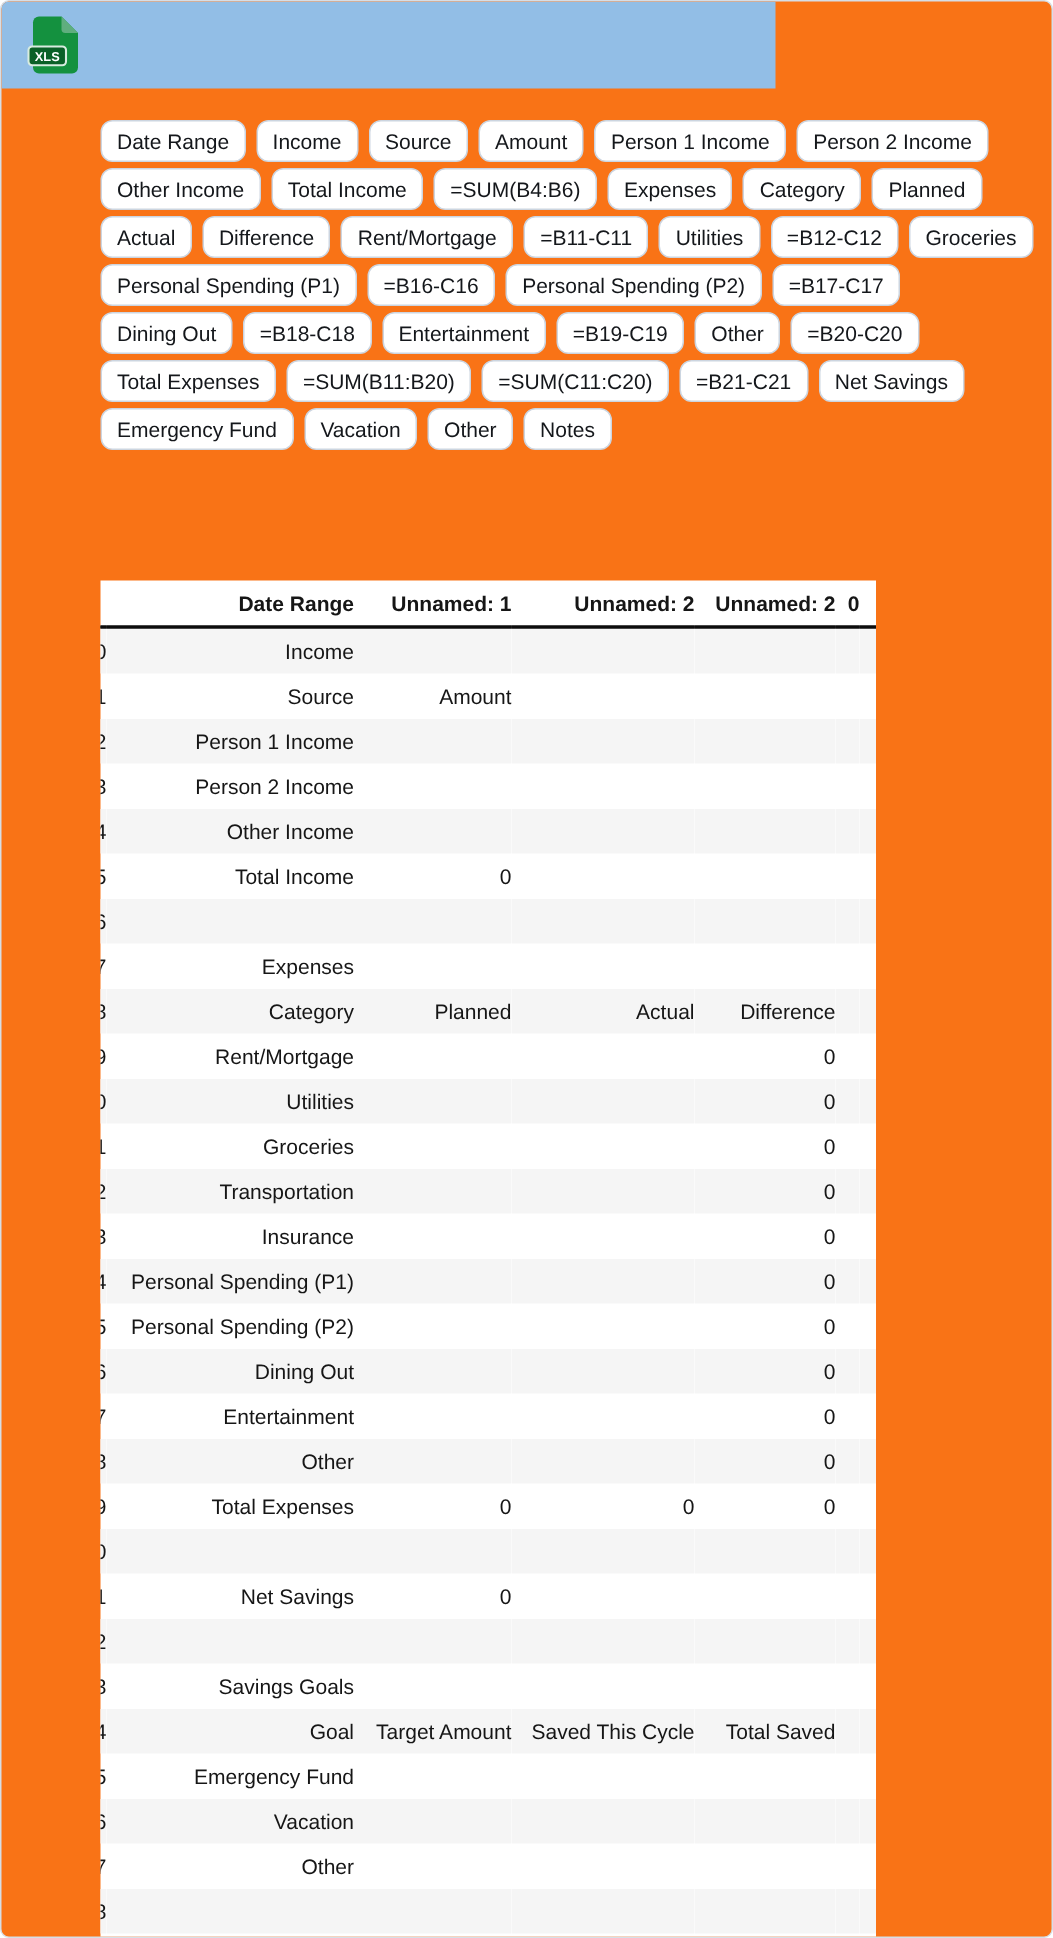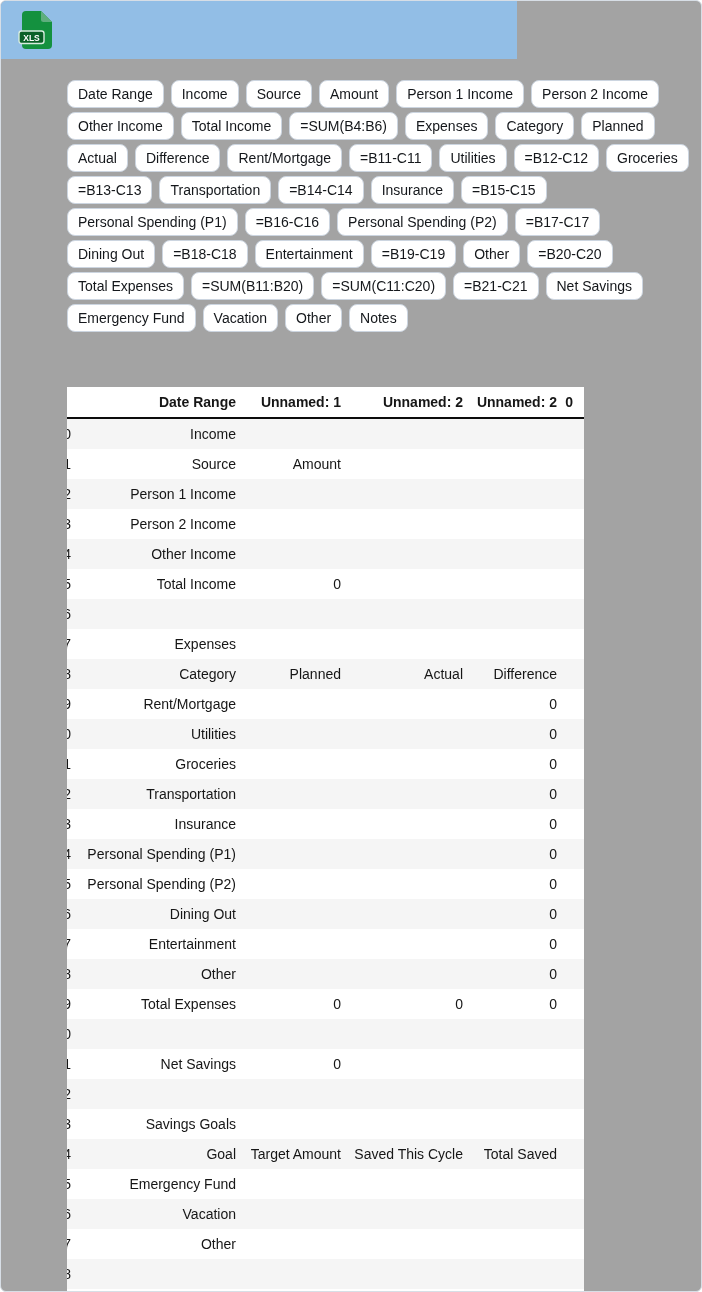--- a/index.html
+++ b/index.html
@@ -1,19 +1,19 @@
 <!DOCTYPE html>
 <html><head>
 <meta charset="utf-8">
 <style>
   html,body { margin:0; padding:0; }
   body { width:702px; height:1292px; overflow:hidden;
          font-family:"Liberation Sans", sans-serif; background:#ffffff; }
   .page { position:relative; width:702px; height:1292px; box-sizing:border-box;
-          background:#a3a3a3; border:1px solid #d7dee6; border-radius:6px; overflow:hidden; }
+          background:#f97316; border:1px solid #d7dee6; border-radius:6px; overflow:hidden; }
 
   
   .appbar { position:absolute; top:0; left:0; width:516px; height:58px;
             background:#92bee6; display:flex; align-items:center; padding-left:17px;
             box-sizing:border-box; }
   .appbar .title { color:#ffffff; font-size:21px; font-weight:500; letter-spacing:.2px;
                    margin-left:13px; white-space:nowrap; }
   .file-icon { width:36px; height:40px; flex:0 0 auto; }
 
   
@@ -74,27 +74,20 @@
       <div class="chip-row">
         <div class="chip">Actual</div>
         <div class="chip">Difference</div>
         <div class="chip">Rent/Mortgage</div>
         <div class="chip">=B11-C11</div>
         <div class="chip">Utilities</div>
         <div class="chip">=B12-C12</div>
         <div class="chip">Groceries</div>
       </div>
       <div class="chip-row">
-        <div class="chip">=B13-C13</div>
-        <div class="chip">Transportation</div>
-        <div class="chip">=B14-C14</div>
-        <div class="chip">Insurance</div>
-        <div class="chip">=B15-C15</div>
-      </div>
-      <div class="chip-row">
         <div class="chip">Personal Spending (P1)</div>
         <div class="chip">=B16-C16</div>
         <div class="chip">Personal Spending (P2)</div>
         <div class="chip">=B17-C17</div>
       </div>
       <div class="chip-row">
         <div class="chip">Dining Out</div>
         <div class="chip">=B18-C18</div>
         <div class="chip">Entertainment</div>
         <div class="chip">=B19-C19</div>

